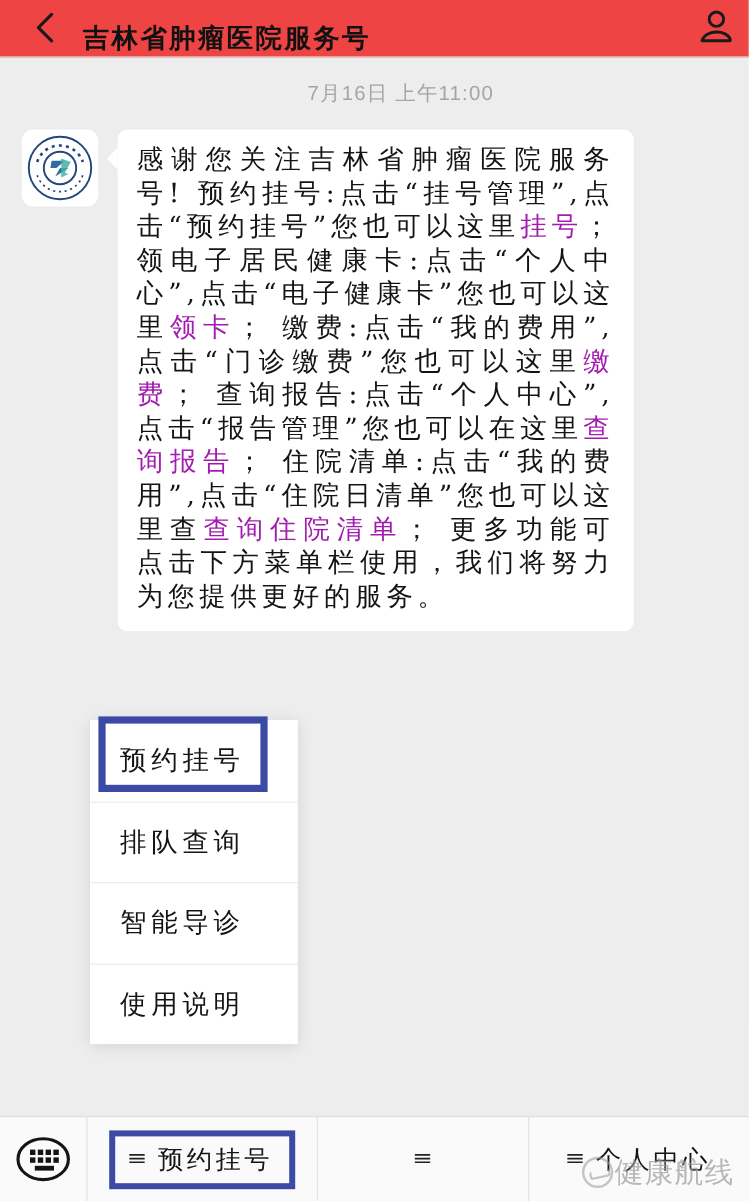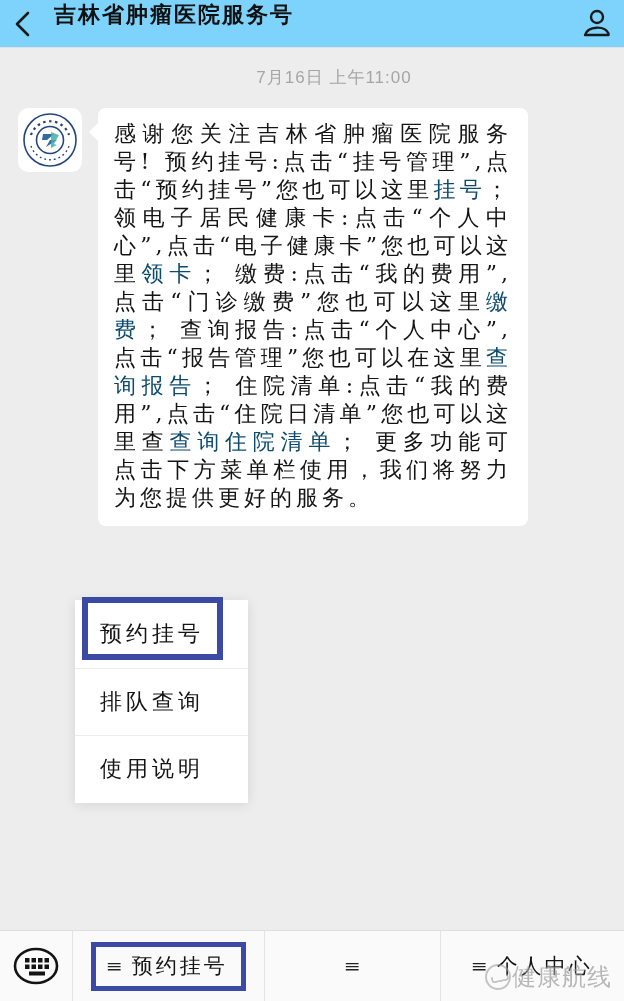--- a/index.html
+++ b/index.html
@@ -7,23 +7,23 @@
   body { font-family: "Liberation Sans", sans-serif; }
   .screen {
     position: relative;
     width: 624px; height: 1001px;
     background: #ededed;
     overflow: hidden;
   }
   
   .header {
     position: absolute; top: 0; left: 0; right: 0; height: 48px;
-    background: #7dd3fc;
+    background: #ef4444;
     border-bottom: 1px solid #e2e2e2;
-    display: flex; align-items: flex-start;
+    display: flex; align-items: flex-end; padding-left: 15px;
   }
   .back-btn { width: 46px; height: 48px; display: flex; align-items: center; justify-content: center; cursor: pointer; }
   .header-title {
     font-family: "DejaVu Serif", "Liberation Serif", serif;
     font-size: 22px; font-weight: bold; color: #111;
     letter-spacing: 2px; margin-left: 8px;
     flex: 1;
     white-space: nowrap; overflow: hidden;
   }
   .contact-btn { width: 56px; height: 48px; display: flex; align-items: center; justify-content: center; cursor: pointer; }
@@ -58,21 +58,21 @@
     border-bottom: 9px solid transparent;
     border-right: 9px solid #fff;
   }
   .bubble-text {
     font-family: "DejaVu Serif", "Liberation Serif", serif;
     font-size: 22px; line-height: 28px;
     letter-spacing: 4px;
     color: #141414;
     text-align: justify;
   }
-  .bubble-text .link { color: #0c4a6e; }
+  .bubble-text .link { color: #a21caf; }
   
   .popup-menu {
     position: absolute; left: 75px; top: 600px;
     width: 173px;
     background: #fff;
     box-shadow: 0 2px 12px rgba(0,0,0,0.10);
     z-index: 5;
   }
   .popup-item {
     position: relative;
@@ -193,20 +193,23 @@
     </div>
   </div>
 
   <div class="popup-menu">
     <div class="popup-item">
       <span>预约挂号</span>
       <span class="popup-highlight-box"></span>
     </div>
     <div class="popup-item">
       <span>排队查询</span>
+    </div>
+    <div class="popup-item">
+      <span>智能导诊</span>
     </div>
     <div class="popup-item">
       <span>使用说明</span>
     </div>
   </div>
 
   <div class="bottom-bar">
     <div class="kb-cell">
       <span>
         <svg width="48" height="40" viewBox="0 0 48 40">

